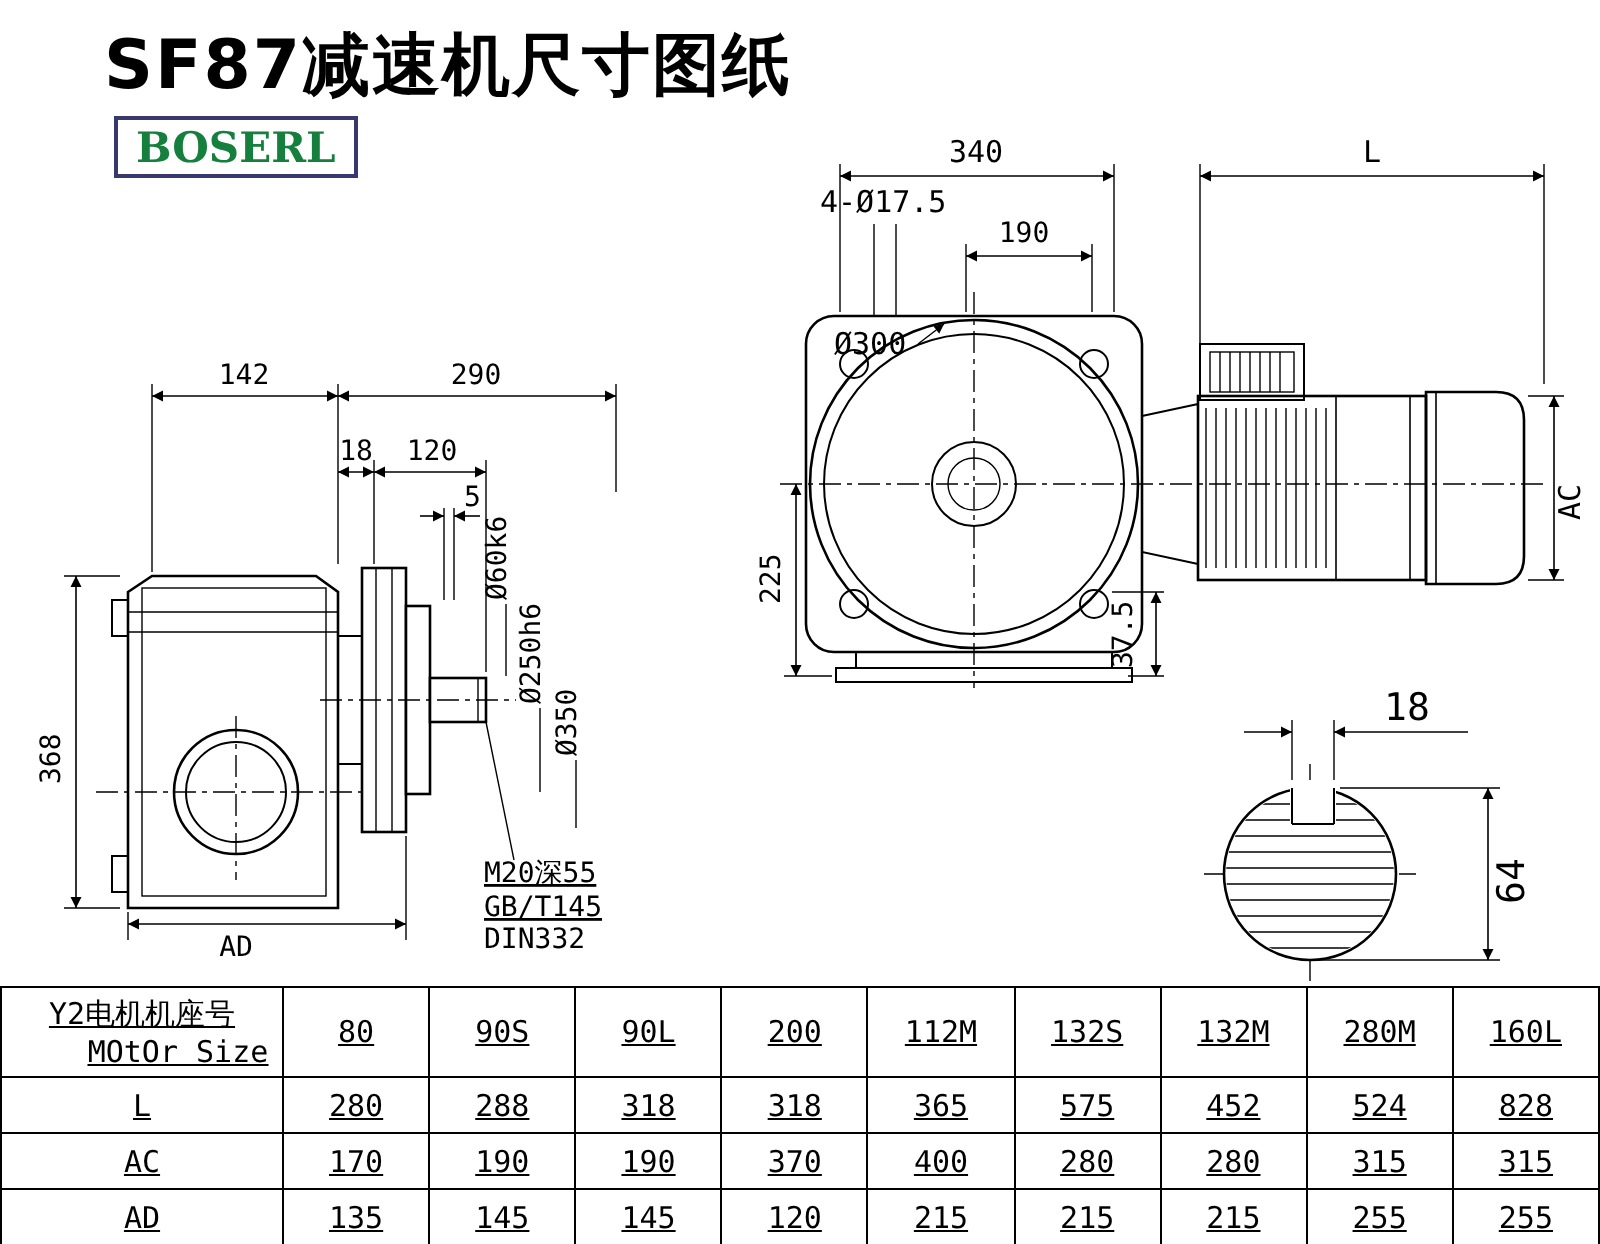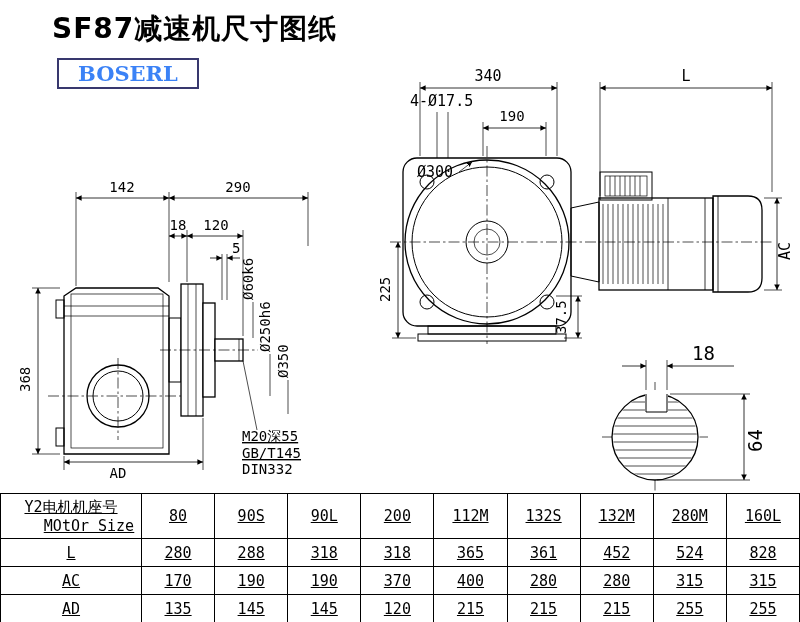--- a/index.html
+++ b/index.html
@@ -1,21 +1,21 @@
 <!DOCTYPE html>
 <html><head>
 <meta charset="utf-8">
 <style>
   html,body{margin:0;padding:0;background:#fff;}
   #stage{position:relative;width:800px;height:622px;background:#ffffff;overflow:hidden;
          font-family:"DejaVu Sans", sans-serif;color:#000;}
-  #title{position:absolute;left:52px;top:10px;font-size:28px;font-weight:bold;
+  #title{position:absolute;left:52px;top:10px;font-size:34px;font-weight:bold;
          letter-spacing:1px;font-family:"DejaVu Sans", sans-serif;}
-  #logo{position:absolute;left:57px;top:58px;border:2px solid #38386e;padding:1px 19px;
-        color:#3b82f6;font-family:"DejaVu Serif", serif;font-weight:bold;font-size:21px;}
+  #logo{position:absolute;left:57px;top:58px;border:2px solid #38386e;padding:1px 9px;
+        color:#15803d;font-family:"DejaVu Serif", serif;font-weight:bold;font-size:21px;}
   svg{position:absolute;left:0;top:0;}
   .ol{fill:none;stroke:#000;stroke-width:1.3;}
   .wf{fill:#fff;stroke:#000;stroke-width:1.3;}
   .md{fill:none;stroke:#000;stroke-width:1;}
   .th{fill:none;stroke:#000;stroke-width:0.7;}
   .cl{fill:none;stroke:#000;stroke-width:0.7;stroke-dasharray:11 3 2.5 3;}
   .dim{fill:none;stroke:#000;stroke-width:0.8;}
   text.t{font:14px "DejaVu Sans Mono", monospace;fill:#000;}
   text.t15{font-size:15px;}
   text.t19{font-size:19px;}
@@ -266,21 +266,21 @@
       <th>280M</th>
       <th>160L</th>
     </tr>
     <tr class="datarow">
       <td>L</td>
       <td>280</td>
       <td>288</td>
       <td>318</td>
       <td>318</td>
       <td>365</td>
-      <td>361</td>
+      <td>575</td>
       <td>452</td>
       <td>524</td>
       <td>828</td>
     </tr>
     <tr class="datarow">
       <td>AC</td>
       <td>170</td>
       <td>190</td>
       <td>190</td>
       <td>370</td>

